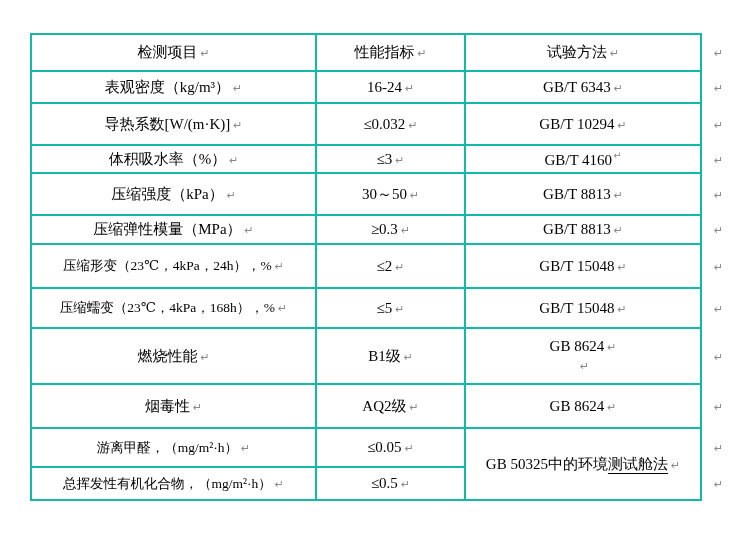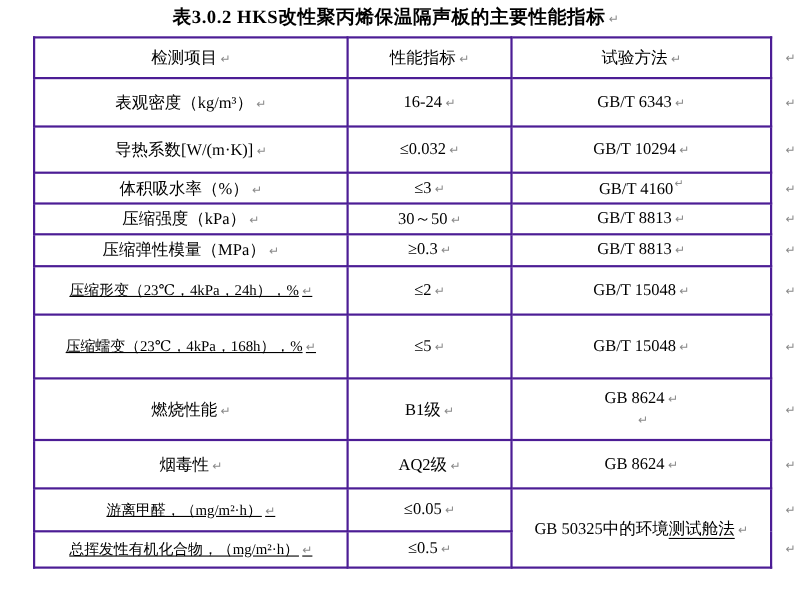--- a/index.html
+++ b/index.html
@@ -25,30 +25,30 @@
     white-space: nowrap;
   }
   table.perf {
     position: absolute;
     left: 30px;
     top: 33px;
     border-collapse: collapse;
     table-layout: fixed;
   }
   table.perf td, table.perf th {
-    border: 2px solid #4c1d95;
+    border: 2px solid #14b8a6;
     text-align: center;
     vertical-align: middle;
     font-size: 15px;
     font-weight: normal;
     padding: 0 2px;
     overflow: hidden;
     white-space: nowrap;
   }
-  table.perf td.small-text { font-size: 13.5px; text-decoration: underline; }
+  table.perf td.small-text { font-size: 13.5px; }
   
   table.perf td.rowend {
     border: none;
     background: transparent;
     text-align: left;
     padding-left: 9px;
     white-space: nowrap;
   }
   .pm {
     color: #8a8a8a;
@@ -66,81 +66,80 @@
     text-underline-offset: 4px;
     text-decoration: underline;
   }
   .line2 { line-height: 1.1; margin-top: 2px; }
 </style>
 </head>
 <body>
 
 <div class="page">
 
-  <div class="doc-title"><span>表3.0.2 HKS改性聚丙烯保温隔声板的主要性能指标</span><span class="pm">↵</span></div>
 
   <table class="perf">
     <colgroup>
       <col style="width:285px">
         <col style="width:149px">
         <col style="width:236px">
         <col style="width:32px">
     </colgroup>
 
     <tbody>
         <tr style="height:37px">
       <th><span>检测项目</span><span class="pm">↵</span></th>
       <th><span>性能指标</span><span class="pm">↵</span></th>
       <th><span>试验方法</span><span class="pm">↵</span></th>
       <td class="rowend"><span class="pm">↵</span></td>
     </tr>
 
-    <tr style="height:44px">
+    <tr style="height:32px">
       <td><span>表观密度（kg/m³）</span><span class="pm">↵</span></td>
       <td><span>16-24</span><span class="pm">↵</span></td>
       <td><span>GB/T 6343</span><span class="pm">↵</span></td>
       <td class="rowend"><span class="pm">↵</span></td>
     </tr>
 
     <tr style="height:42px">
       <td><span>导热系数[W/(m·K)]</span><span class="pm">↵</span></td>
       <td><span>≤0.032</span><span class="pm">↵</span></td>
       <td><span>GB/T 10294</span><span class="pm">↵</span></td>
       <td class="rowend"><span class="pm">↵</span></td>
     </tr>
 
     <tr style="height:28px">
       <td><span>体积吸水率（%）</span><span class="pm">↵</span></td>
       <td><span>≤3</span><span class="pm">↵</span></td>
       <td><span>GB/T 4160</span><span class="pm sup">↵</span></td>
       <td class="rowend"><span class="pm">↵</span></td>
     </tr>
 
-    <tr style="height:28px">
+    <tr style="height:42px">
       <td><span>压缩强度（kPa）</span><span class="pm">↵</span></td>
       <td><span>30～50</span><span class="pm">↵</span></td>
       <td><span>GB/T 8813</span><span class="pm">↵</span></td>
       <td class="rowend"><span class="pm">↵</span></td>
     </tr>
 
     <tr style="height:29px">
       <td><span>压缩弹性模量（MPa）</span><span class="pm">↵</span></td>
       <td><span>≥0.3</span><span class="pm">↵</span></td>
       <td><span>GB/T 8813</span><span class="pm">↵</span></td>
       <td class="rowend"><span class="pm">↵</span></td>
     </tr>
 
     <tr style="height:44px">
       <td class="small-text"><span>压缩形变（23℃，4kPa，24h），%</span><span class="pm">↵</span></td>
       <td><span>≤2</span><span class="pm">↵</span></td>
       <td><span>GB/T 15048</span><span class="pm">↵</span></td>
       <td class="rowend"><span class="pm">↵</span></td>
     </tr>
 
-    <tr style="height:58px">
+    <tr style="height:40px">
       <td class="small-text"><span>压缩蠕变（23℃，4kPa，168h），%</span><span class="pm">↵</span></td>
       <td><span>≤5</span><span class="pm">↵</span></td>
       <td><span>GB/T 15048</span><span class="pm">↵</span></td>
       <td class="rowend"><span class="pm">↵</span></td>
     </tr>
 
     <tr style="height:56px">
       <td><span>燃烧性能</span><span class="pm">↵</span></td>
       <td><span>B1级</span><span class="pm">↵</span></td>
       <td>

